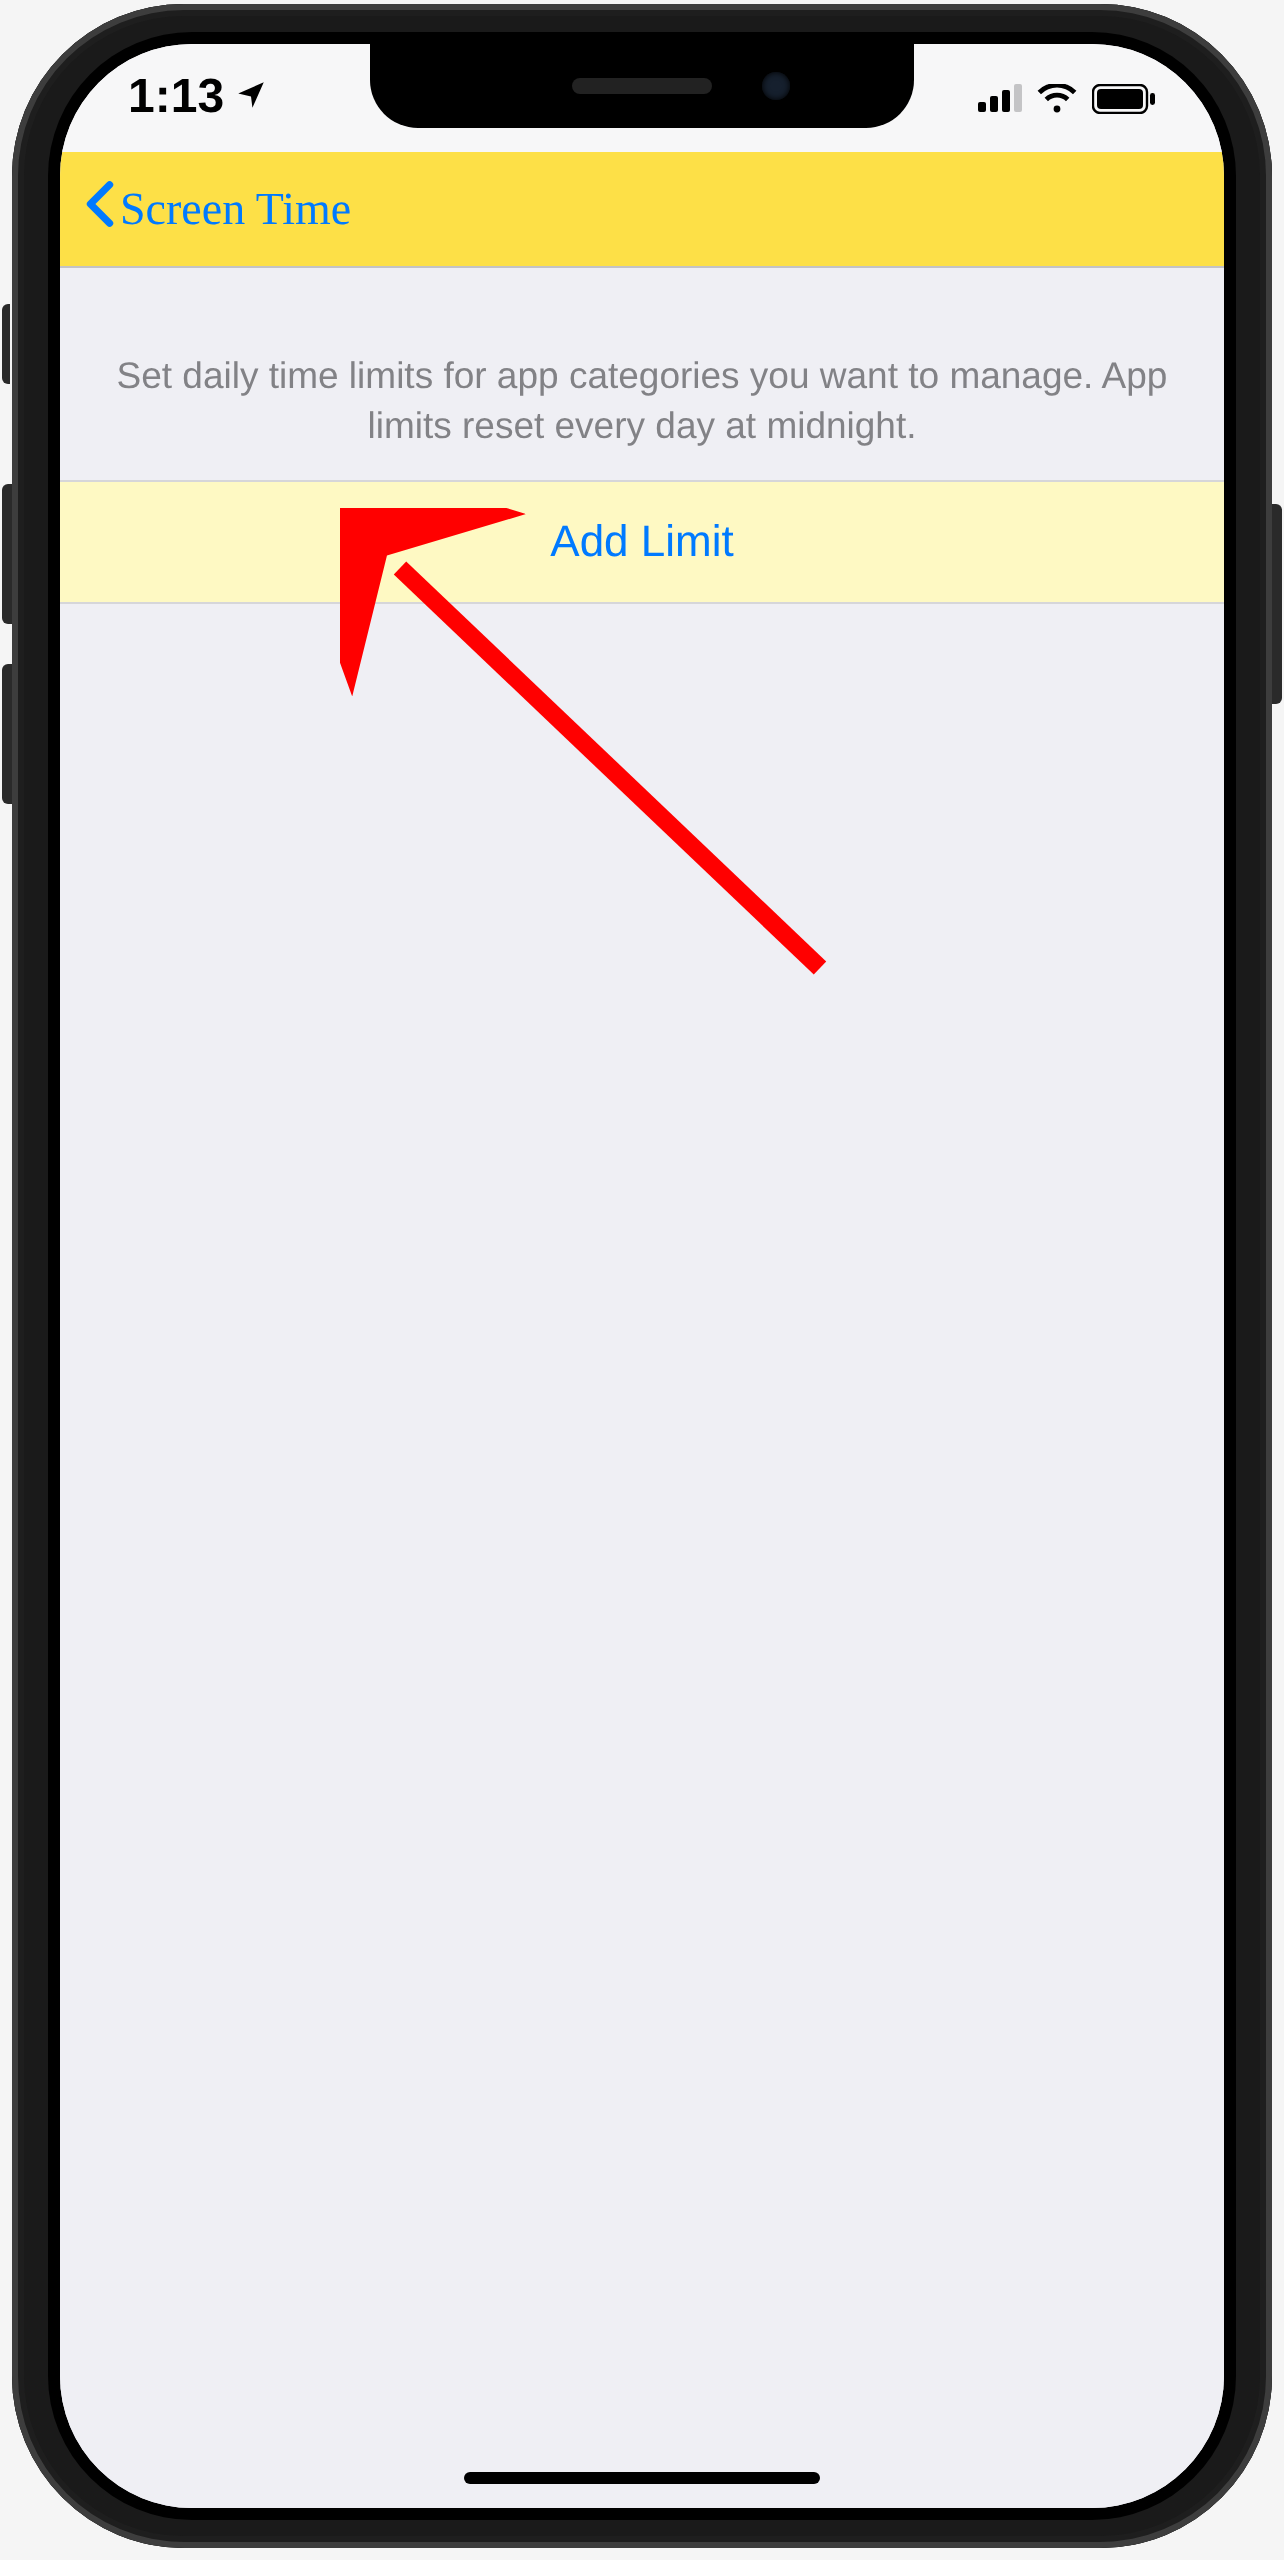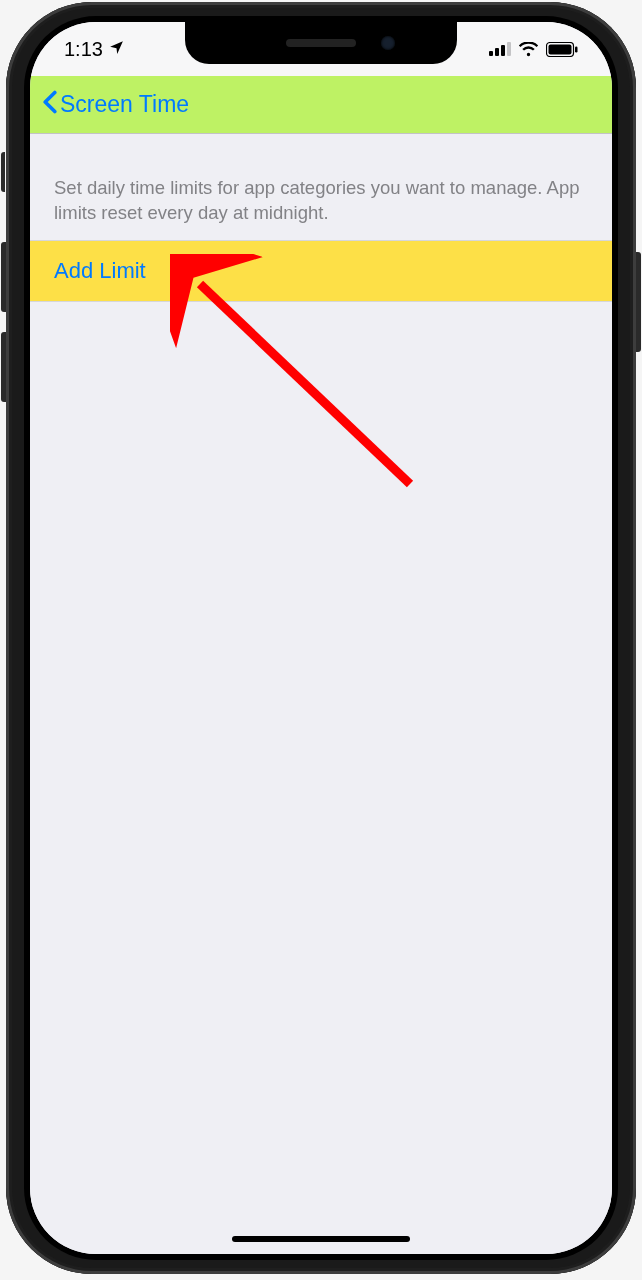--- a/index.html
+++ b/index.html
@@ -77,34 +77,35 @@
     position: absolute;
     top: 0; left: 0; right: 0;
     height: 54px;
     display: flex;
     justify-content: space-between;
     align-items: center;
     padding: 0 34px;
     z-index: 40;
     background:#f7f7f8;
   }
-  .status-left { display:flex; align-items:center; gap:5px; font-weight:400; font-size:20px; color:#000;}
+  .status-left { display:flex; align-items:center; gap:5px; font-weight:700; font-size:24px; color:#000;}
   .status-right { display:flex; align-items:center; gap:7px; }
 
   .nav-icon svg, .status-right svg { display:block; }
 
   
   .nav-bar {
     position: absolute;
     top: 54px; left:0; right:0;
     height: 58px;
-    background: #bef264;
+    background: #fde047;
     border-bottom: 1px solid #c3c3c5;
     display:flex;
     align-items:center;
+    font-family:Liberation Serif, serif;
   }
   .back-button {
     display:flex; align-items:center;
     color:#007aff;
     font-size:23px;
     padding-left:12px;
     gap:2px;
     cursor:pointer;
     font-weight:400;
   }
@@ -116,29 +117,30 @@
     font-weight:600;
     color:#000;
     pointer-events:none;
   }
 
   
   .content {
     position:absolute;
     top:112px; left:0; right:0; bottom:0;
     background:#efeff4;
+    text-align:center;
   }
   .description {
     padding: 42px 24px 14px 24px;
     color:#828286;
     font-size:18.5px;
     line-height:1.35;
   }
   .row {
-    background:#fde047;
+    background:#fef9c3;
     border-top:1px solid #d6d6d9;
     border-bottom:1px solid #d6d6d9;
     padding: 17px 24px;
     color:#007aff;
     font-size:22px;
     cursor:pointer;
   }
 
   
   .home-indicator {

